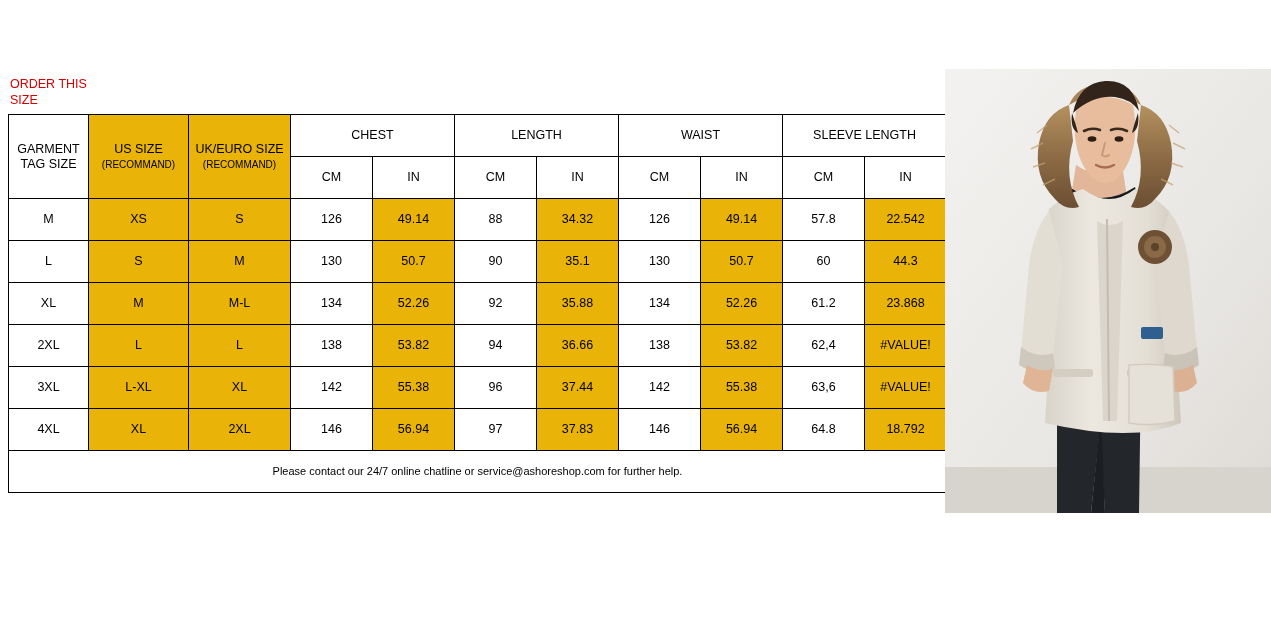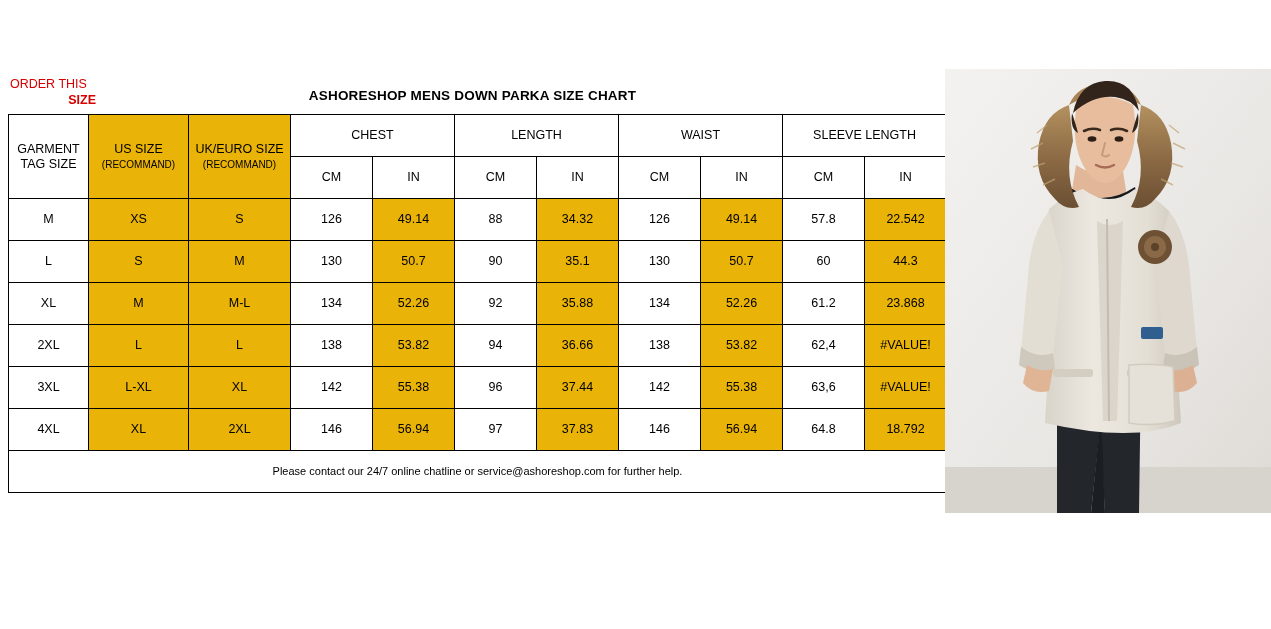--- a/index.html
+++ b/index.html
@@ -24,21 +24,21 @@
     position: absolute;
     left: 10px;
     top: 76px;
     width: 86px;
     color: #d60000;
     font-size: 12.5px;
     line-height: 16px;
     text-align: right;
   }
   .order-note .l1 { display: block; text-align: left; }
-  .order-note .l2 { display: block; text-align: right; font-weight: bold; }
+  .order-note .l2 { display: block; text-align: left; }
 
   
   .chart-title {
     position: absolute;
     left: 0;
     top: 88px;
     width: 945px;
     text-align: center;
     font-size: 13.5px;
     font-weight: bold;
@@ -100,21 +100,20 @@
 </head>
 <body>
 
 <div class="page">
 
   <div class="order-note">
     <span class="l1">ORDER THIS</span>
     <span class="l2">SIZE</span>
   </div>
 
-  <div class="chart-title">ASHORESHOP MENS DOWN PARKA  SIZE CHART</div>
 
   <div class="table-wrap">
     <table class="size-chart">
       <colgroup>
         <col class="c-garment">
           <col class="c-us">
           <col class="c-uk">
         <col class="c-num">
           <col class="c-num">
           <col class="c-num">

